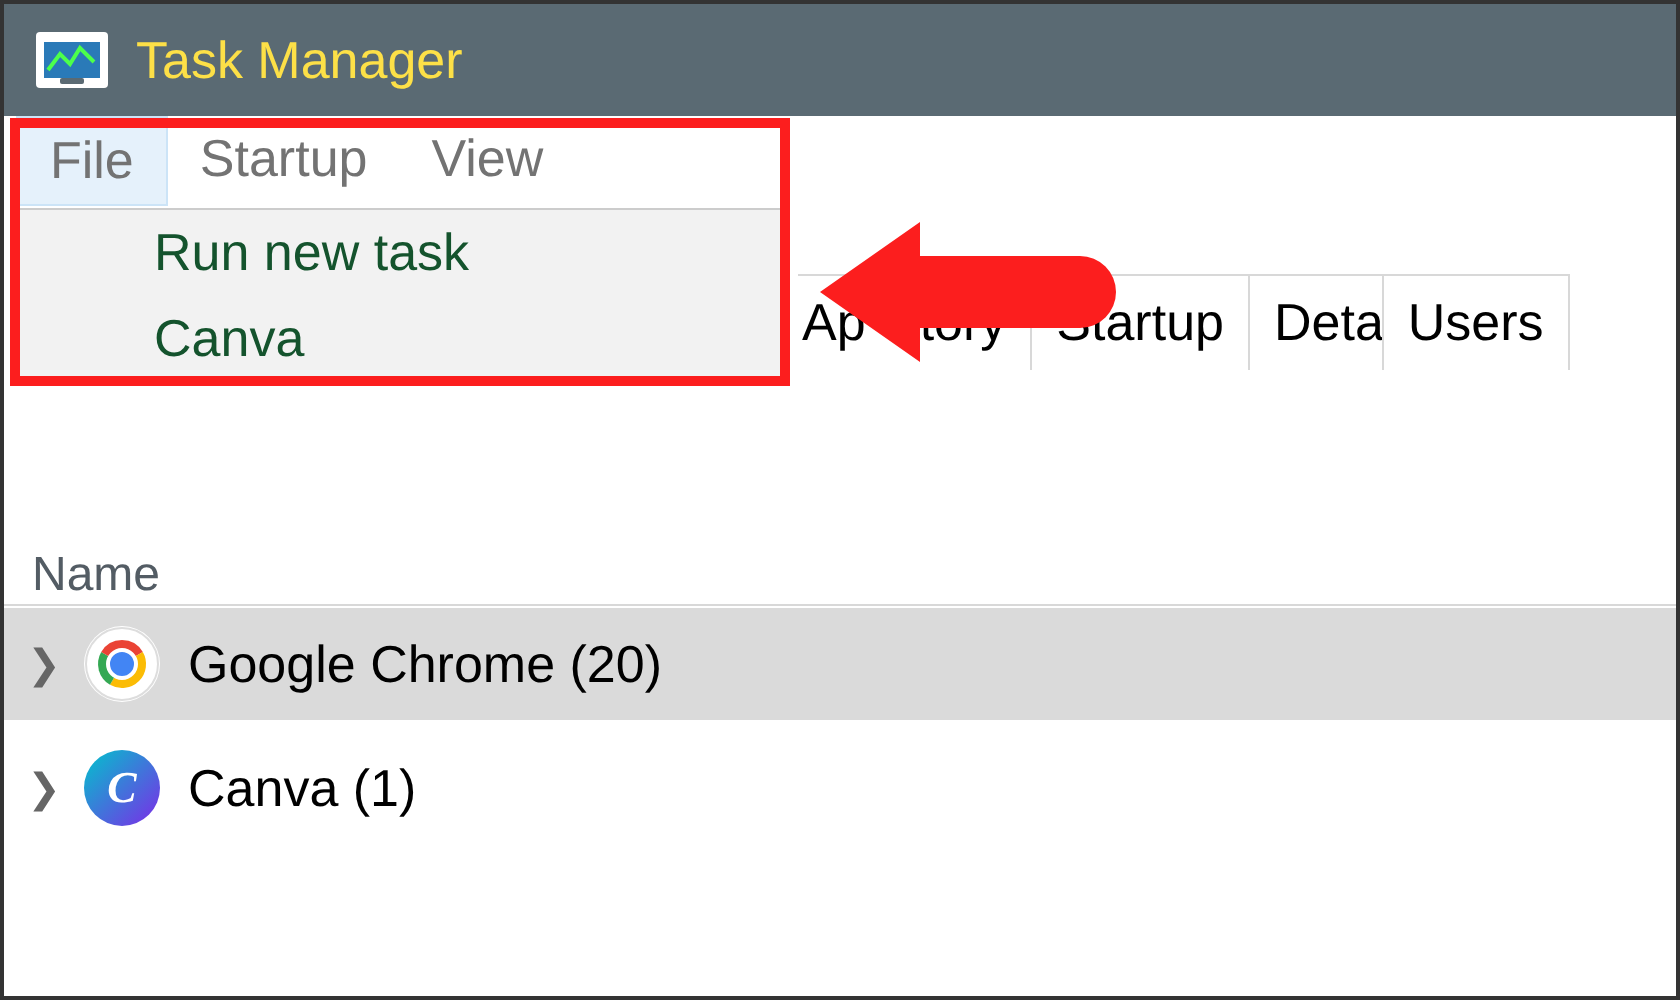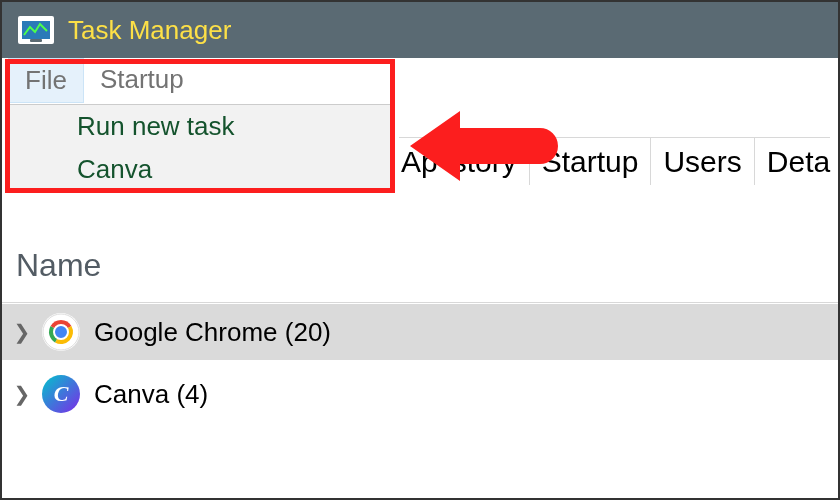--- a/index.html
+++ b/index.html
@@ -17,25 +17,25 @@
     
     .dropdown { position: absolute; top: 102px; left: 6px; width: 384px; background: #f2f2f2; border: 1px solid #ccc; z-index: 5; }
     .dropdown-item { padding: 6px 14px 6px 68px; font-size: 26px; cursor: pointer; color: #14532d; }
     
     .highlight-box { position: absolute; top: 57px; left: 3px; width: 390px; height: 134px; border: 5px solid #fc1e1e; z-index: 10; pointer-events: none; }
     
     .arrow-annotation { position: absolute; top: 104px; left: 408px; z-index: 11; pointer-events: none; }
     
     .tabstrip { position: absolute; top: 135px; left: 0; right: 0; height: 48px; display: flex; align-items: stretch; background: #fff; z-index: 1; }
     .tab-spacer { width: 398px; }
-    .tab { border: 1px solid #d8d8d8; border-bottom: none; padding: 6px 12px; font-size: 30px; display: flex; align-items: center; background: #fff; cursor: pointer; margin-left: -1px; }
+    .tab { border: 1px solid #d8d8d8; border-bottom: none; padding: 6px 12px; font-size: 26px; display: flex; align-items: center; background: #fff; cursor: pointer; margin-left: -1px; }
     .tab.partial-left { border-left: none; padding-left: 2px; }
     .tab.partial-right { border-right: none; padding-right: 0; }
     
-    .columns-row { position: absolute; top: 245px; left: 0; right: 0; height: 56px; display: flex; align-items: flex-start; font-size: 32px; color: #535c64; border-bottom: 1px solid #d8d8d8; }
+    .columns-row { position: absolute; top: 245px; left: 0; right: 0; height: 56px; display: flex; align-items: flex-end; font-size: 24px; color: #535c64; border-bottom: 1px solid #d8d8d8; }
     .col-name { padding-left: 14px; flex: 0 0 598px; }
     .col-status { padding-left: 14px; }
     
     .process-row { position: absolute; left: 0; right: 0; height: 56px; display: flex; align-items: center; font-size: 26px; color: #000; cursor: pointer; }
     .process-row.r1 { top: 302px; background: #dadada; }
     .process-row.r2 { top: 364px; background: #fff; }
     .chevron { width: 40px; text-align: center; color: #666; font-size: 20px; }
     .proc-icon { width: 38px; height: 38px; border-radius: 50%; margin-right: 14px; display: flex; align-items: center; justify-content: center; }
     .chrome-icon { position: relative; background: #fff; }
     .chrome-icon svg { width: 38px; height: 38px; }
@@ -50,34 +50,35 @@
         <rect x="0" y="0" width="28" height="18" fill="#2a7ab8"></rect>
         <polyline points="2,14 8,6 13,11 18,3 25,10" stroke="#4cff4c" stroke-width="2" fill="none"></polyline>
       </svg>
   </div>
   <div class="titlebar-text">Task Manager</div>
 </div>
 
 <div class="menubar">
   <div class="menu-item open">File</div>
   <div class="menu-item">Startup</div>
+  <div class="menu-item">View</div>
 </div>
 
 <div class="dropdown">
   <div class="dropdown-item">Run new task</div>
   <div class="dropdown-item">Canva</div>
 </div>
 
 <div class="tabstrip">
   <div class="tab-spacer"></div>
   <div class="tab partial-left">Ap</div>
   <div class="tab partial-left">story</div>
   <div class="tab">Startup</div>
+  <div class="tab partial-right">Deta</div>
   <div class="tab">Users</div>
-  <div class="tab partial-right">Deta</div>
 </div>
 
 <div class="columns-row">
   <div class="col-name">Name</div>
 </div>
 
 <div class="process-row r1">
   <div class="chevron">❯</div>
   <div class="proc-icon chrome-icon">
     <svg viewBox="0 0 38 38">
@@ -89,21 +90,21 @@
       <circle cx="19" cy="19" r="7" fill="#4285f4"></circle>
       <circle cx="19" cy="19" r="7" fill="none" stroke="#fff" stroke-width="2"></circle>
     </svg>
   </div>
   <div>Google Chrome (20)</div>
 </div>
 
 <div class="process-row r2">
   <div class="chevron">❯</div>
   <div class="proc-icon canva-icon">C</div>
-  <div>Canva (4)</div>
+  <div>Canva (1)</div>
 </div>
 
 <div class="highlight-box"></div>
 
 <div class="arrow-annotation">
   <svg width="150" height="80" viewBox="0 0 150 80">
     <path d="M 0 40 L 50 5 L 50 22 L 130 22 A 18 18 0 0 1 130 58 L 50 58 L 50 75 Z" fill="#fc1e1e"></path>
   </svg>
 </div>
 

